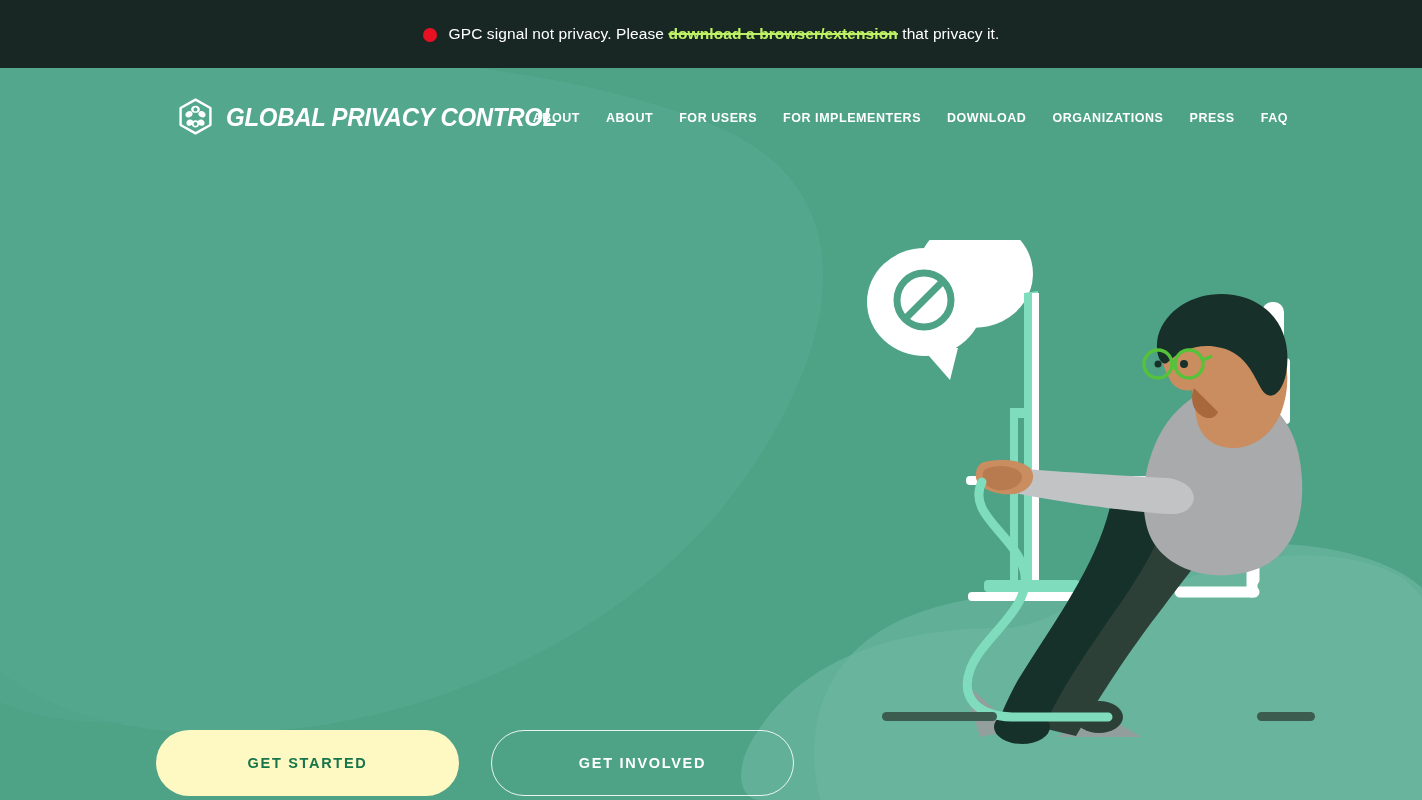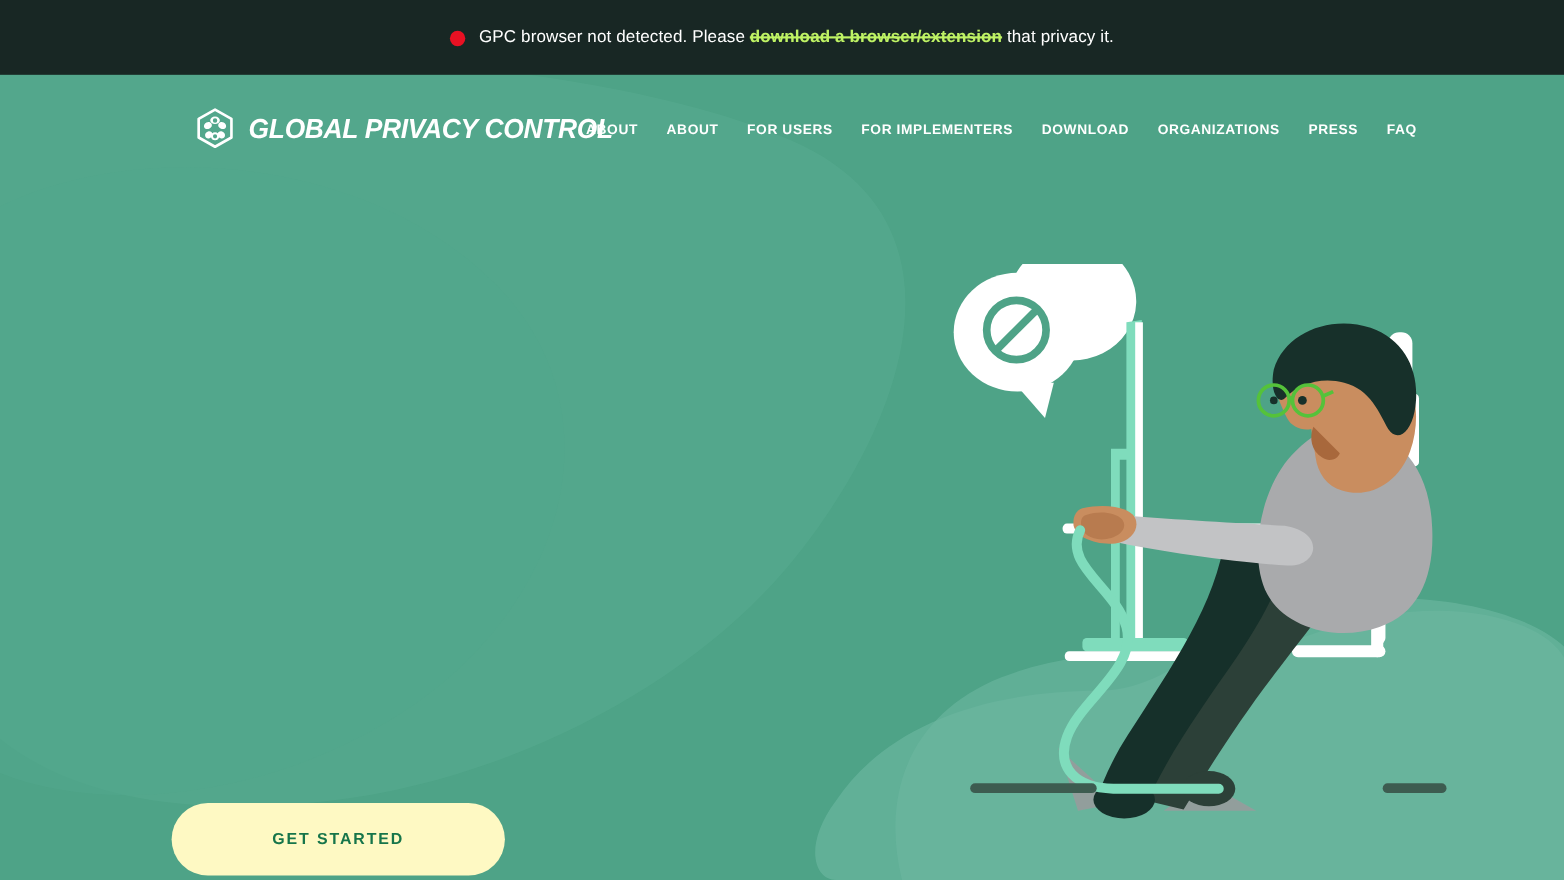--- a/index.html
+++ b/index.html
@@ -146,21 +146,21 @@
     z-index: 10;
   }
   .illustration svg { display: block; width: 100%; height: 100%; }
 </style>
 </head>
 <body>
 
 <div class="alert-bar">
   <div class="alert-inner">
     <span class="alert-dot"></span>
-    <span class="alert-text"><span>GPC browser not detected. Please </span><a class="alert-link" href="#">download a browser/extension</a><span> that privacy it.</span></span>
+    <span class="alert-text"><span>GPC signal not privacy. Please </span><a class="alert-link" href="#">download a browser/extension</a><span> that privacy it.</span></span>
   </div>
 </div>
 
 <div class="hero">
 
   <svg class="bg-svg" viewBox="0 0 1422 732" preserveAspectRatio="none" aria-hidden="true">
     <rect x="0" y="0" width="1422" height="732" fill="#4ea387"></rect>
 
     <path d="M 40,-10 C 260,-30 560,-10 720,60 C 880,130 830,300 730,430
              C 640,548 470,640 300,660 C 150,678 20,650 -40,560 L -40,-10 Z" fill="#57ab90" opacity="0.55"></path>
@@ -199,20 +199,21 @@
       <a class="nav-item" href="#">DOWNLOAD</a>
       <a class="nav-item" href="#">ORGANIZATIONS</a>
       <a class="nav-item" href="#">PRESS</a>
       <a class="nav-item" href="#">FAQ</a>
     </nav>
   </div>
 
 
   <div class="cta-row">
     <button class="btn btn-primary">GET STARTED</button>
+    <button class="btn btn-secondary">GET INVOLVED</button>
   </div>
 
   <div class="illustration">
     <svg viewBox="0 0 560 560" aria-hidden="true">
 
       <g>
         <rect x="20" y="607" width="0" height="0" fill="none"></rect>
       </g>
 
       <g>

